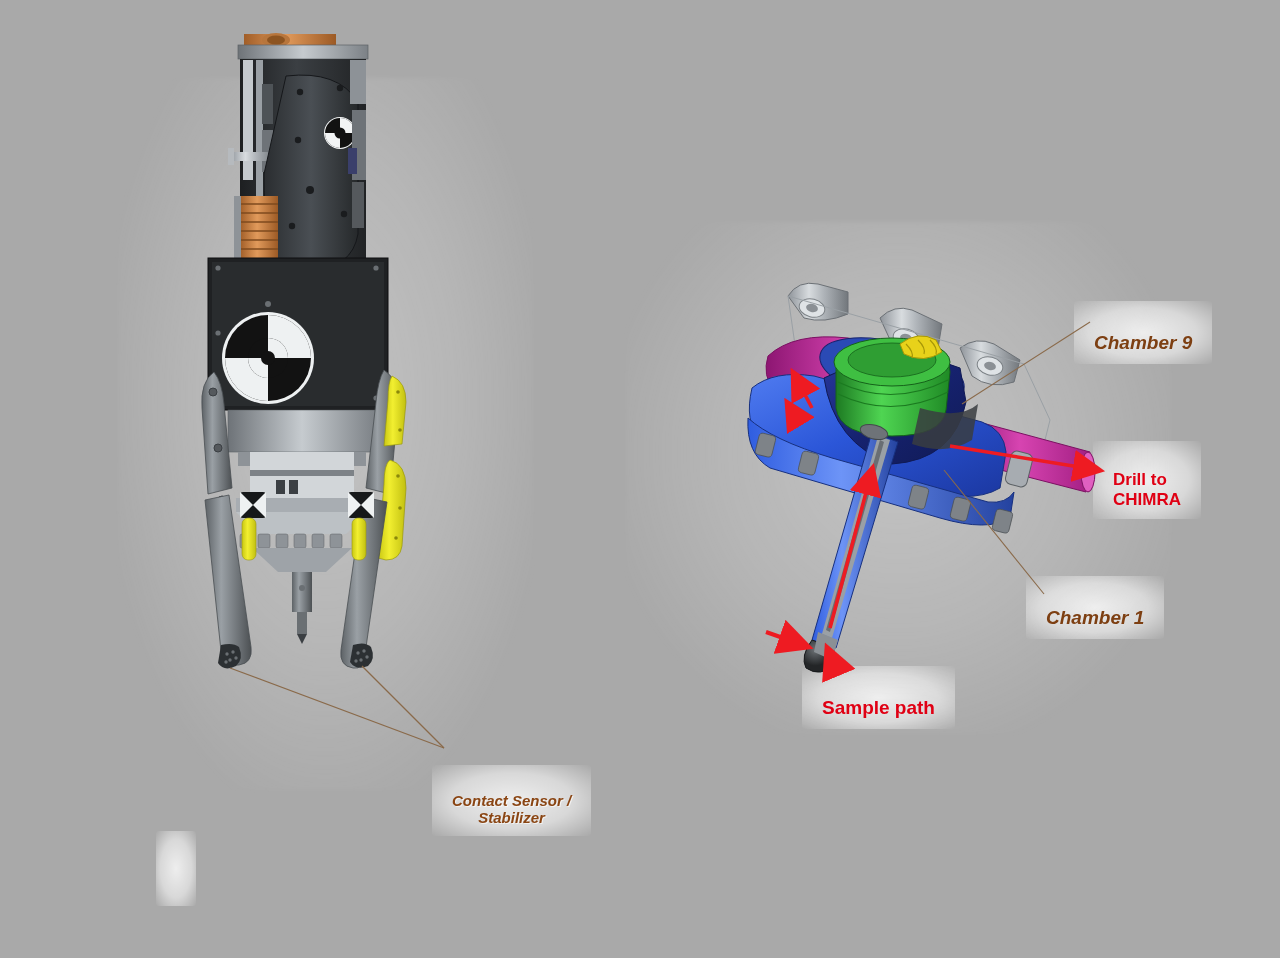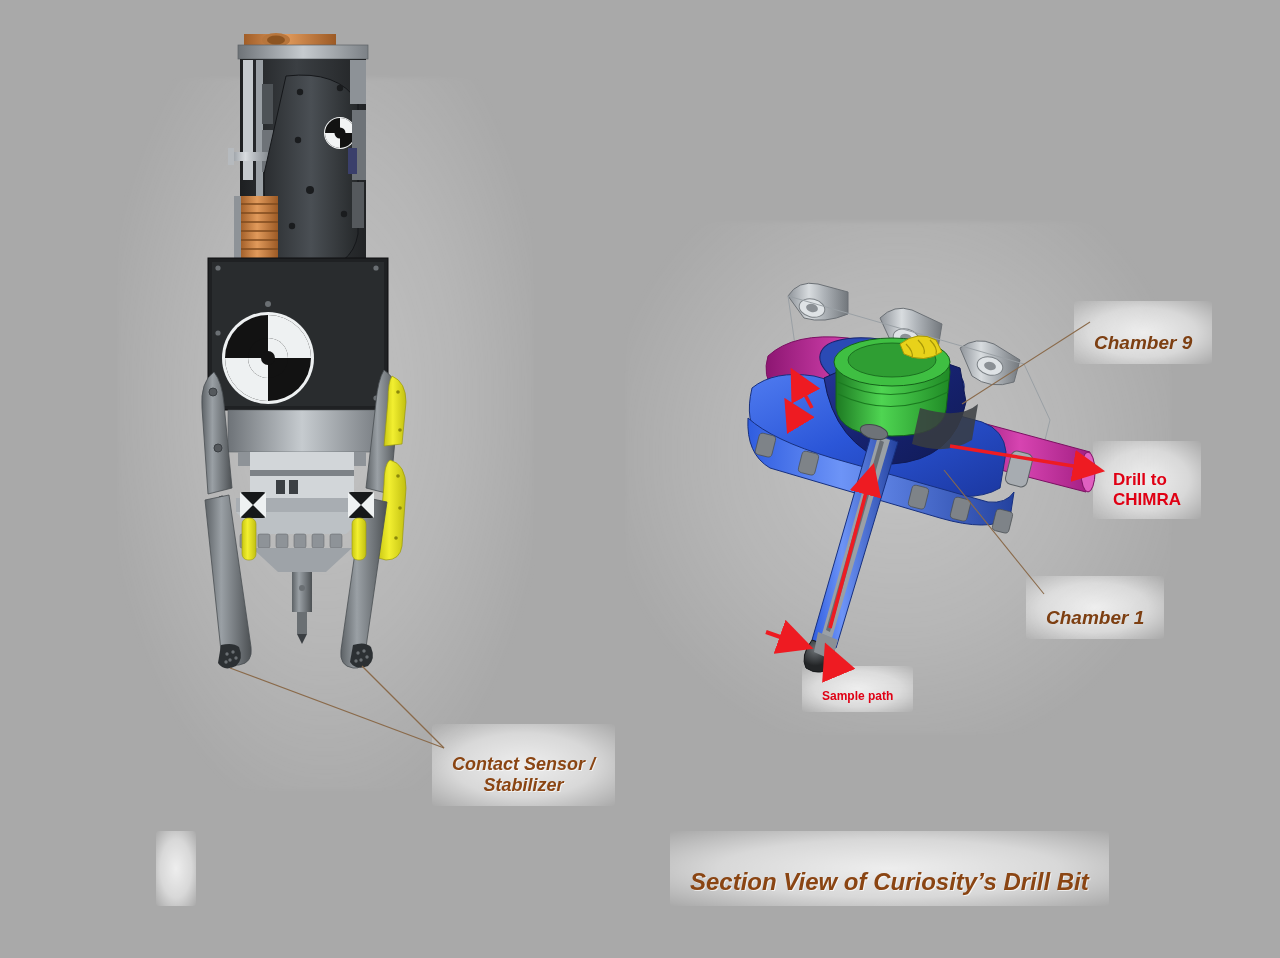--- a/index.html
+++ b/index.html
@@ -22,25 +22,25 @@
   .label .plate{position:absolute;inset:-9px -20px;border-radius:3px;
     background:radial-gradient(ellipse at 50% 50%, rgba(255,255,255,.80) 0%, rgba(255,255,255,.55) 55%, rgba(255,255,255,0) 100%);
     z-index:-1;}
   .brown{color:#8a4513;font-style:italic;font-weight:700;
          text-shadow:1px 1px 0 rgba(255,255,255,.65);}
   .brown-reg{color:#7d3f12;font-style:italic;font-weight:600;}
   .red{color:#e00014;font-weight:700;}
 
   #title-left{left:176px;top:840px;font-size:24px;}
   #title-right{left:690px;top:840px;font-size:24px;}
-  #label-contact{left:452px;top:733px;font-size:18px;}
+  #label-contact{left:452px;top:774px;font-size:15px;}
   #label-ch2{left:1094px;top:310px;font-size:19px;}
   #label-ch1{left:1046px;top:585px;font-size:19px;}
   #label-exit{left:1113px;top:450px;font-size:17px;text-align:left;}
-  #label-sample{left:822px;top:675px;font-size:12px;}
+  #label-sample{left:822px;top:675px;font-size:19px;}
 
   svg.art{position:absolute;left:0;top:0;width:1280px;height:958px;pointer-events:none;}
 </style>
 </head>
 <body>
 
 <div class="stage">
 
   <div class="glow" id="glow-left"></div>
   <div class="glow" id="glow-right"></div>
@@ -371,23 +371,20 @@
         <path d="M1090 322 L962 404"></path>
         <path d="M1044 594 L944 470"></path>
       </g>
     </g>
   </svg>
 
   <div class="label brown" id="title-left">
     <span class="plate"></span>
   </div>
 
-  <div class="label brown" id="title-right">
-    <span class="plate"></span><span>Section View of Curiosity’s Drill Bit</span>
-  </div>
 
   <div class="label brown" id="label-contact">
     <span class="plate"></span><span>Contact Sensor /
 Stabilizer</span>
   </div>
 
   <div class="label brown-reg" id="label-ch2">
     <span class="plate"></span><span>Chamber 9</span>
   </div>
 

